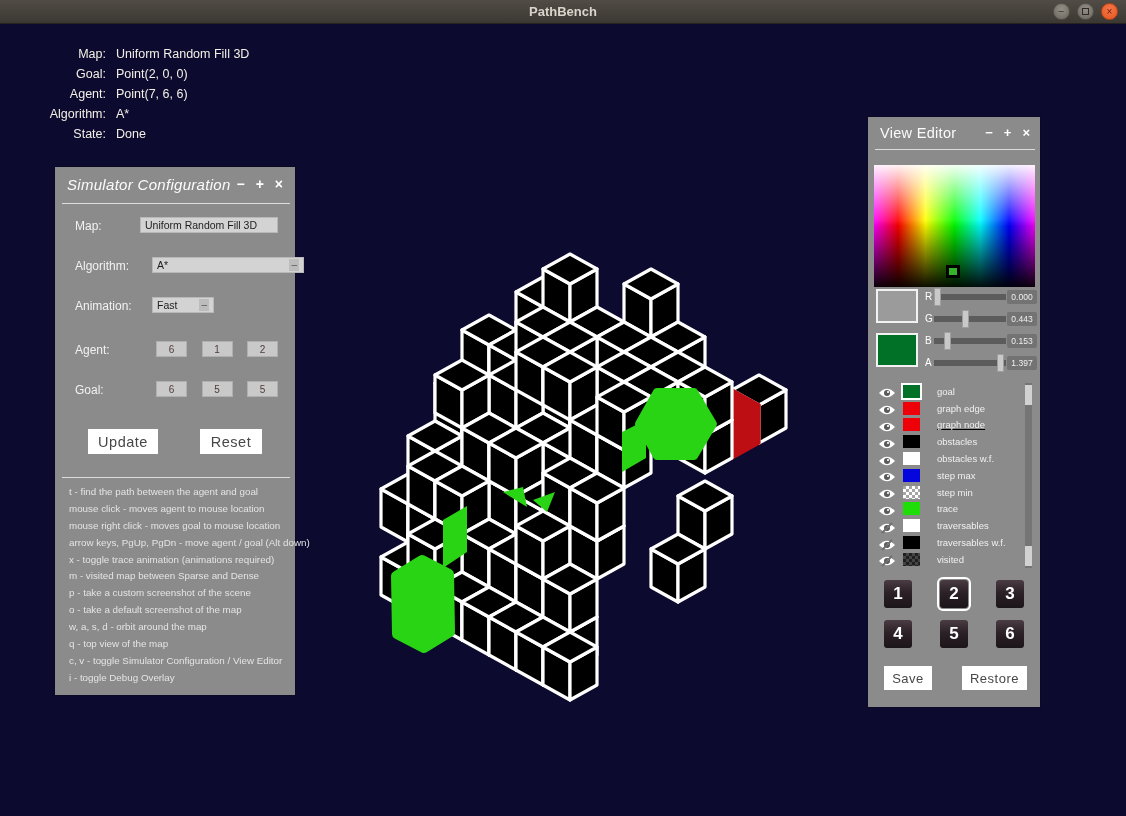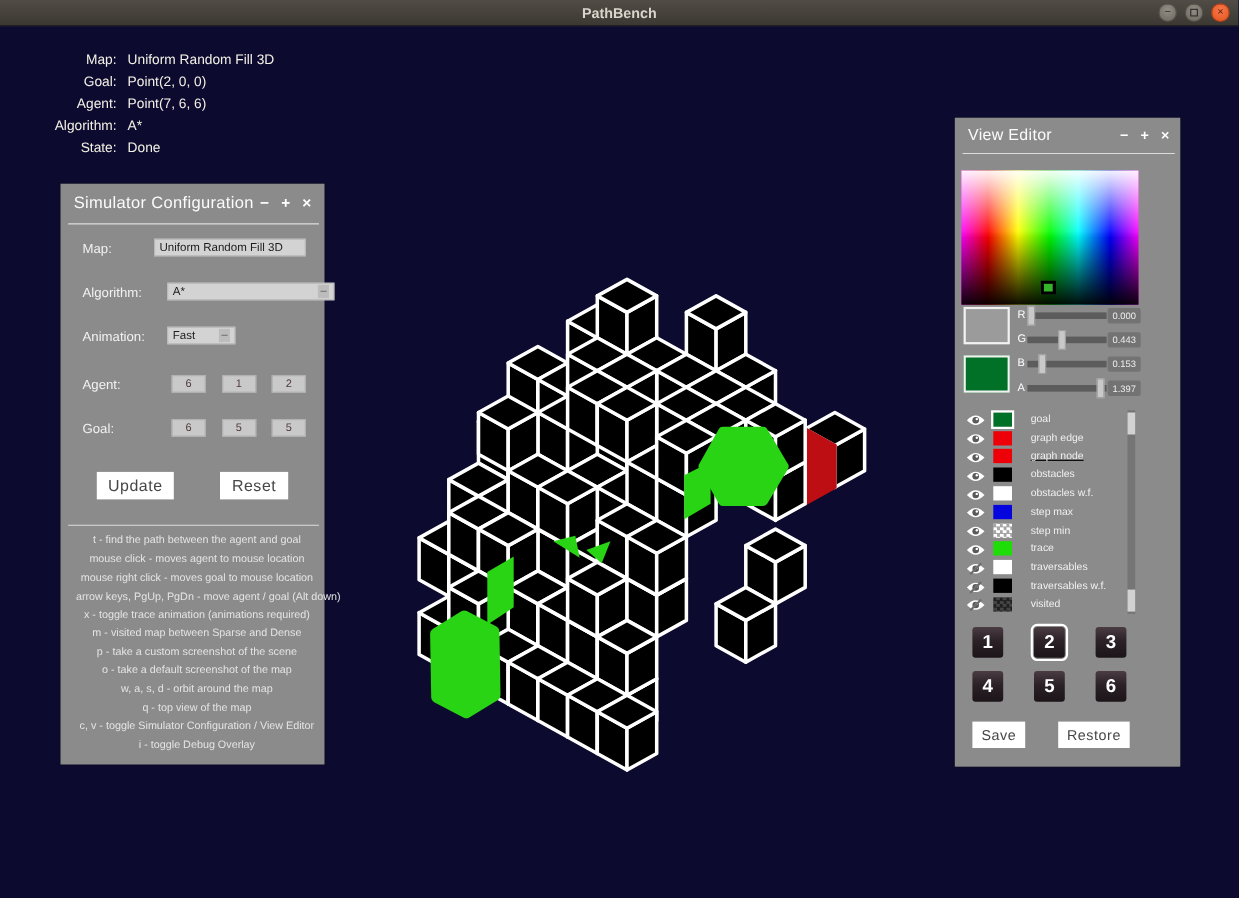--- a/index.html
+++ b/index.html
@@ -26,36 +26,36 @@
 
   
   .panel { position:absolute; background:#8b8b8b; box-shadow:0 0 0 1px rgba(0,0,0,0.18); }
   .panel-title { position:absolute; color:#fbfbfb; }
   .panel-controls { position:absolute; display:flex; gap:11px; color:#ffffff; font-weight:bold; }
   .panel-controls span { cursor:default; }
   .sep { position:absolute; left:7px; right:5px; border-top:1.5px solid rgba(235,235,235,0.85); }
 
   
   #sim-panel { left:55px; top:167px; width:240px; height:528px; overflow:visible; }
-  #sim-panel .panel-title { left:12px; top:9px; font-size:15px; letter-spacing:0.3px; }
+  #sim-panel .panel-title { left:12px; top:9px; font-size:15px; letter-spacing:0.3px;font-style:italic; }
   #sim-panel .panel-controls { right:12px; top:9px; font-size:14px; }
   .form-label { position:absolute; color:#f2f2f2; font-size:12px; }
   .dropdown { position:absolute; background:#d3d3d3; color:#1d1d1d; font-size:10.5px;
     height:16px; line-height:15px; padding:0 4px; display:flex; justify-content:space-between; align-items:center;
     border:1px solid #b8b8b8; }
   .dropdown .arrow { color:#555; font-size:10px; background:#bcbcbc; padding:0 2px; line-height:12px; }
   .coord-field { position:absolute; width:31px; height:16px; background:#c9c9c9; color:#503a3a;
     font-size:10px; text-align:center; line-height:16px; border:1px solid #b0b0b0; }
   .white-btn { position:absolute; background:#ffffff; color:#474747; font-size:14.5px;
     display:flex; align-items:center; justify-content:center; border:none; letter-spacing:0.5px; }
   .help { position:absolute; left:14px; top:317px; right:6px; }
-  .help-line { color:#e4e4e4; font-size:9.8px; height:16.9px; line-height:16.9px; white-space:nowrap;text-align:center; }
+  .help-line { color:#e4e4e4; font-size:9.8px; height:16.9px; line-height:16.9px; white-space:nowrap; }
 
   
-  #view-panel { left:868px; top:107px; width:205px; height:590px;padding-left:48px; }
+  #view-panel { left:868px; top:117px; width:172px; height:590px;padding-left:48px; }
   #view-panel .panel-title { left:12px; top:8px; font-size:14.5px; letter-spacing:0.3px; }
   #view-panel .panel-controls { right:10px; top:8px; font-size:13px; }
   .picker { position:absolute; left:6px; top:48px; width:161px; height:122px;
     background:
       linear-gradient(to bottom, rgba(0,0,0,0) 45%, rgba(0,0,0,0.95) 100%),
       linear-gradient(to bottom, rgba(255,255,255,0.95) 0%, rgba(255,255,255,0) 50%),
       linear-gradient(to right, #ff00ff 0%, #ff0000 15%, #ffff00 32%, #00ff00 50%, #00ffff 66%, #0000ff 84%, #ff00ff 100%); }
   .picker-marker { position:absolute; left:72px; top:100px; width:14px; height:13px;
     border:3px solid #000; background:#35b32a; }
   .swatch-big { position:absolute; left:8px; width:42px; height:34px; border:2px solid #f2f2f2; }

